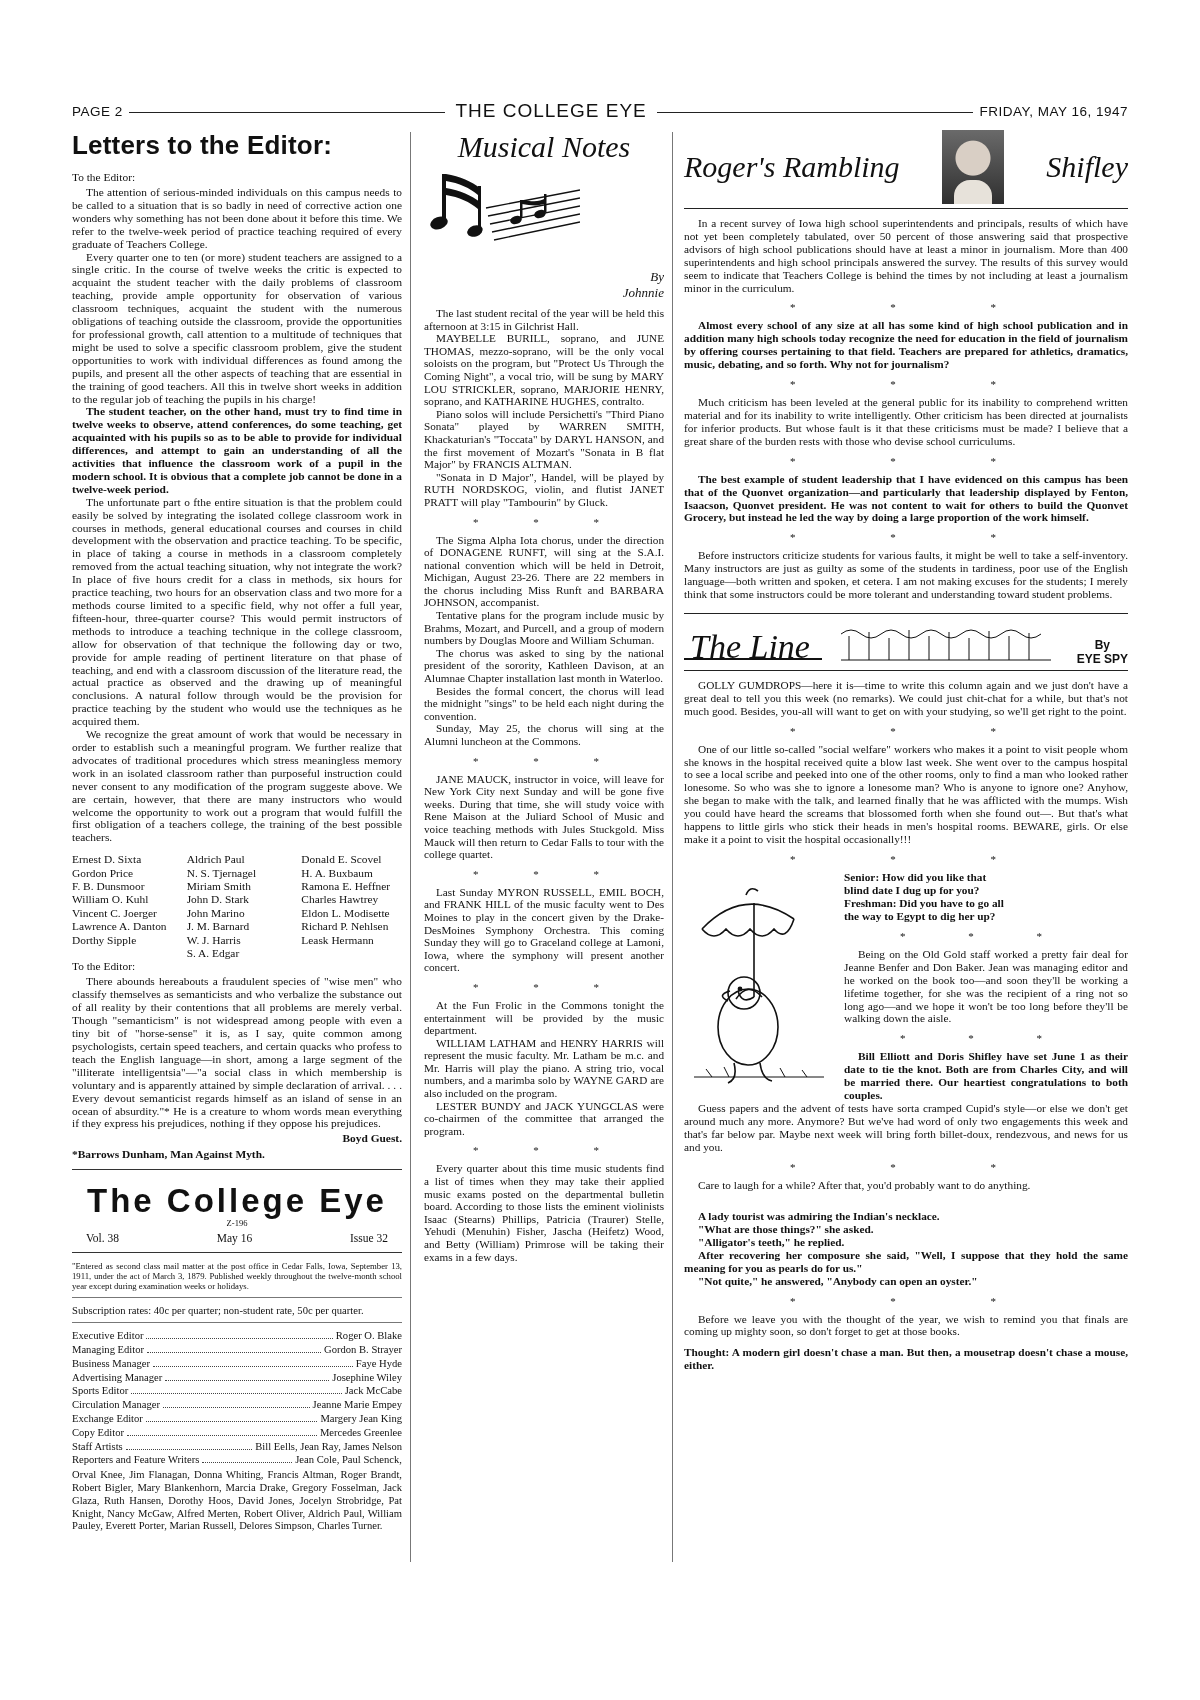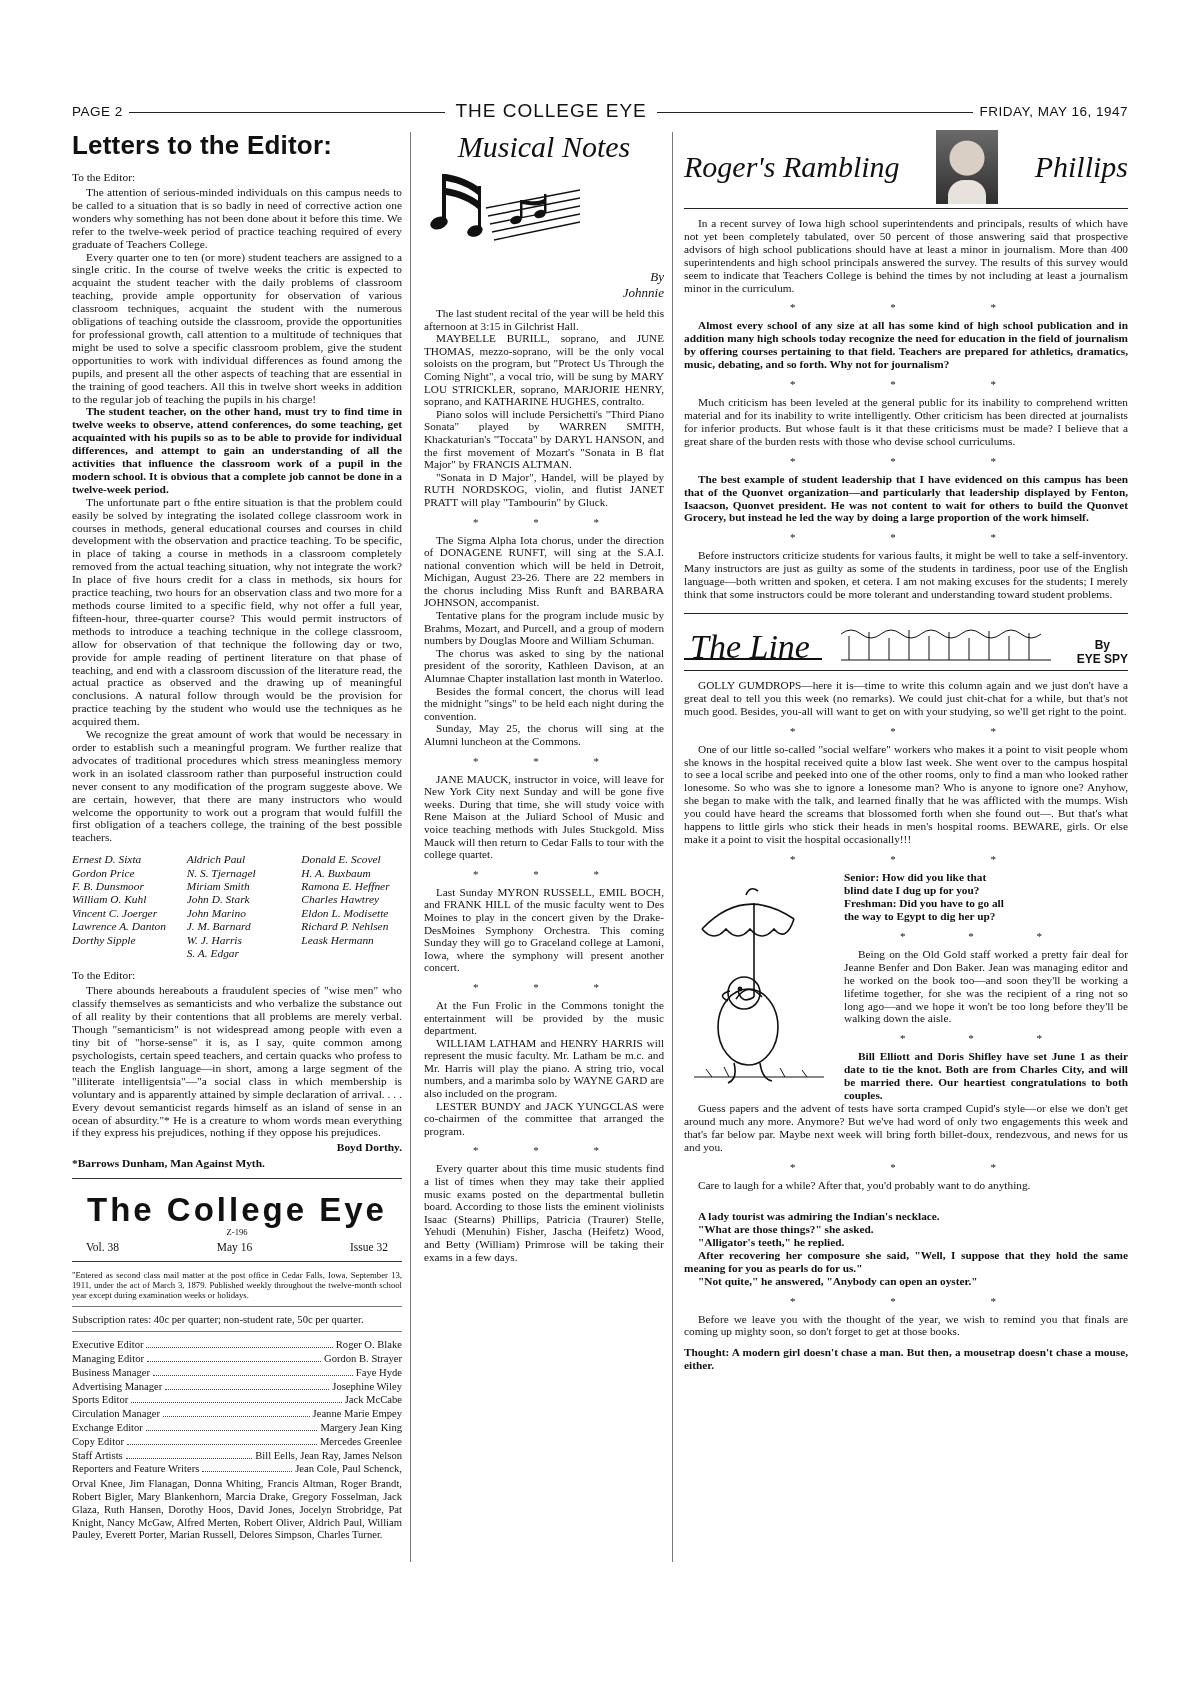--- a/index.html
+++ b/index.html
@@ -43,22 +43,22 @@
   .p{
     font-size:11.4px; line-height:12.9px; text-align:justify; margin:0 0 0 0;
     text-indent:14px; hyphens:auto;
   }
   .p.noind{ text-indent:0; }
   .p.b{ font-weight:bold; }
   .small-head{ font-size:11.4px; margin:0 0 3px 0; }
   .sig{ text-align:right; font-size:11.4px; margin-top:2px; font-weight:bold;}
 
   .names{
-    display:flex; gap:14px; margin-top:9px; margin-bottom:9px;
-    font-size:11.4px; line-height:13.4px;font-style:italic;
+    display:flex; gap:14px; margin-top:9px; 
+    font-size:11.4px; line-height:13.4px;
   }
   .names div{ flex:1; }
 
   .divider{ border-top:1px solid #333; margin:8px 0 8px 0;}
   .divider-thin{ border-top:1px solid #777; margin:6px 0 6px 0;}
 
   
   .flag{
     font-family:"Liberation Sans", sans-serif;
     font-size:33px; font-weight:bold; letter-spacing:3px; text-align:center;
@@ -177,21 +177,21 @@
         <div>Ramona E. Heffner</div>
         <div>Charles Hawtrey</div>
         <div>Eldon L. Modisette</div>
         <div>Richard P. Nehlsen</div>
         <div>Leask Hermann</div>
       </div>
     </div>
 
     <div class="small-head">To the Editor:</div>
     <p class="p">There abounds hereabouts a fraudulent species of "wise men" who classify themselves as semanticists and who verbalize the substance out of all reality by their contentions that all problems are merely verbal. Though "semanticism" is not widespread among people with even a tiny bit of "horse-sense" it is, as I say, quite common among psychologists, certain speed teachers, and certain quacks who profess to teach the English language—in short, among a large segment of the "illiterate intelligentsia"—"a social class in which membership is voluntary and is apparently attained by simple declaration of arrival. . . . Every devout semanticist regards himself as an island of sense in an ocean of absurdity."* He is a creature to whom words mean everything if they express his prejudices, nothing if they oppose his prejudices.</p>
-    <div class="sig">Boyd Dorthy.</div>
+    <div class="sig">Boyd Guest.</div>
     <p class="p noind b" style="margin-top:4px">*Barrows Dunham, Man Against Myth.</p>
 
     <div class="divider"></div>
 
     <div class="flag">The College Eye</div>
     <div class="flagnum">Z-196</div>
     <div class="volline">
       <span>Vol. 38</span>
       <span>May 16</span>
       <span>Issue 32</span>
@@ -312,21 +312,21 @@
     <p class="c2p">WILLIAM LATHAM and HENRY HARRIS will represent the music faculty. Mr. Latham be m.c. and Mr. Harris will play the piano. A string trio, vocal numbers, and a marimba solo by WAYNE GARD are also included on the program.</p>
     <p class="c2p">LESTER BUNDY and JACK YUNGCLAS were co-chairmen of the committee that arranged the program.</p>
     <div class="stars">*     *     *</div>
     <p class="c2p">Every quarter about this time music students find a list of times when they may take their applied music exams posted on the departmental bulletin board. According to those lists the eminent violinists Isaac (Stearns) Phillips, Patricia (Traurer) Stelle, Yehudi (Menuhin) Fisher, Jascha (Heifetz) Wood, and Betty (William) Primrose will be taking their exams in a few days.</p>
   </div>
 
   <div class="col col3">
     <div class="roger-head">
       <span class="roger-l">Roger's Rambling</span>
       <span class="mugshot"></span>
-      <span class="roger-r">Phillips</span>
+      <span class="roger-r">Shifley</span>
     </div>
     <div style="border-top:1px solid #222;margin:4px 0 8px 0;"></div>
 
     <p class="c3p">In a recent survey of Iowa high school superintendents and principals, results of which have not yet been completely tabulated, over 50 percent of those answering said that prospective advisors of high school publications should have at least a minor in journalism. More than 400 superintendents and high school principals answered the survey. The results of this survey would seem to indicate that Teachers College is behind the times by not including at least a journalism minor in the curriculum.</p>
     <div class="stars3">*     *     *</div>
     <p class="c3p b">Almost every school of any size at all has some kind of high school publication and in addition many high schools today recognize the need for education in the field of journalism by offering courses pertaining to that field. Teachers are prepared for athletics, dramatics, music, debating, and so forth. Why not for journalism?</p>
     <div class="stars3">*     *     *</div>
     <p class="c3p">Much criticism has been leveled at the general public for its inability to comprehend written material and for its inability to write intelligently. Other criticism has been directed at journalists for inferior products. But whose fault is it that these criticisms must be made? I believe that a great share of the burden rests with those who devise school curriculums.</p>
     <div class="stars3">*     *     *</div>
     <p class="c3p b">The best example of student leadership that I have evidenced on this campus has been that of the Quonvet organization—and particularly that leadership displayed by Fenton, Isaacson, Quonvet president. He was not content to wait for others to build the Quonvet Grocery, but instead he led the way by doing a large proportion of the work himself.</p>

